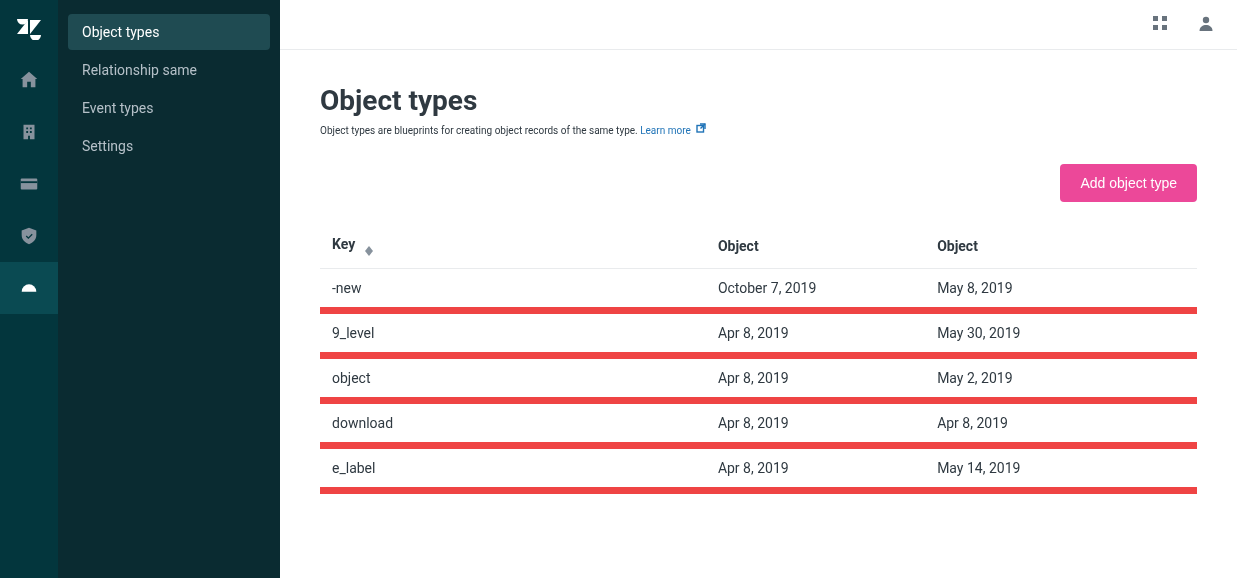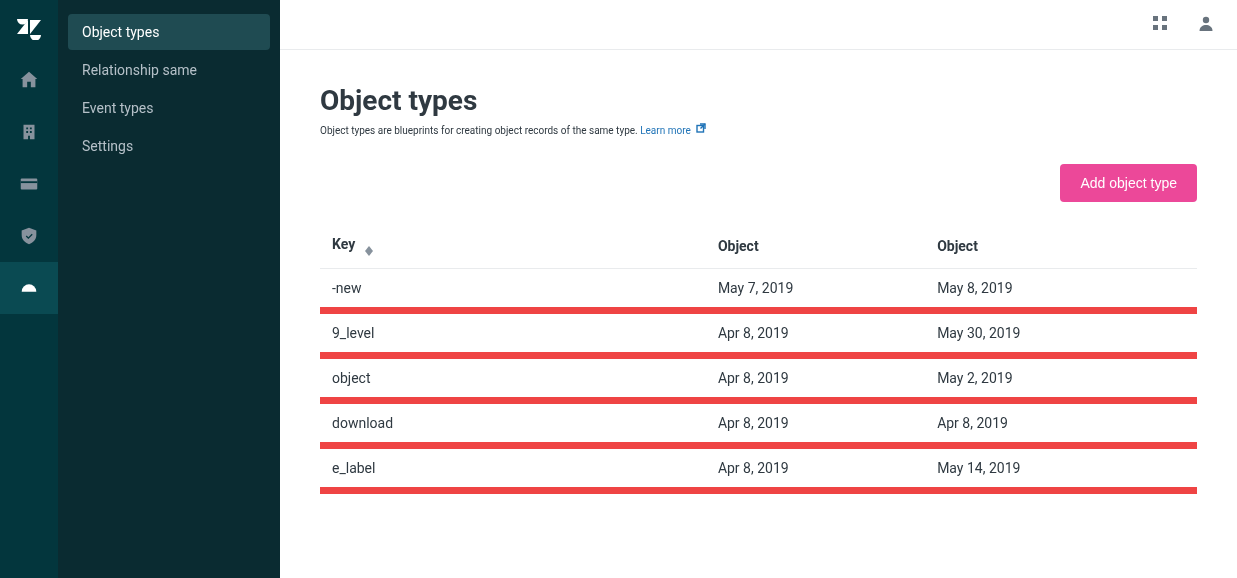--- a/index.html
+++ b/index.html
@@ -256,21 +256,21 @@
             <span>Object</span>
           </th>
           <th class="col-updated">
             <span>Object</span>
           </th>
         </tr>
       </thead>
       <tbody id="rows">
       <tr>
             <td>-new</td>
-            <td>May 7, 2019</td>
+            <td>October 7, 2019</td>
             <td>May 8, 2019</td>
           </tr>
           <tr>
             <td>9_level</td>
             <td>Apr 8, 2019</td>
             <td>May 30, 2019</td>
           </tr>
           <tr>
             <td>object</td>
             <td>Apr 8, 2019</td>

